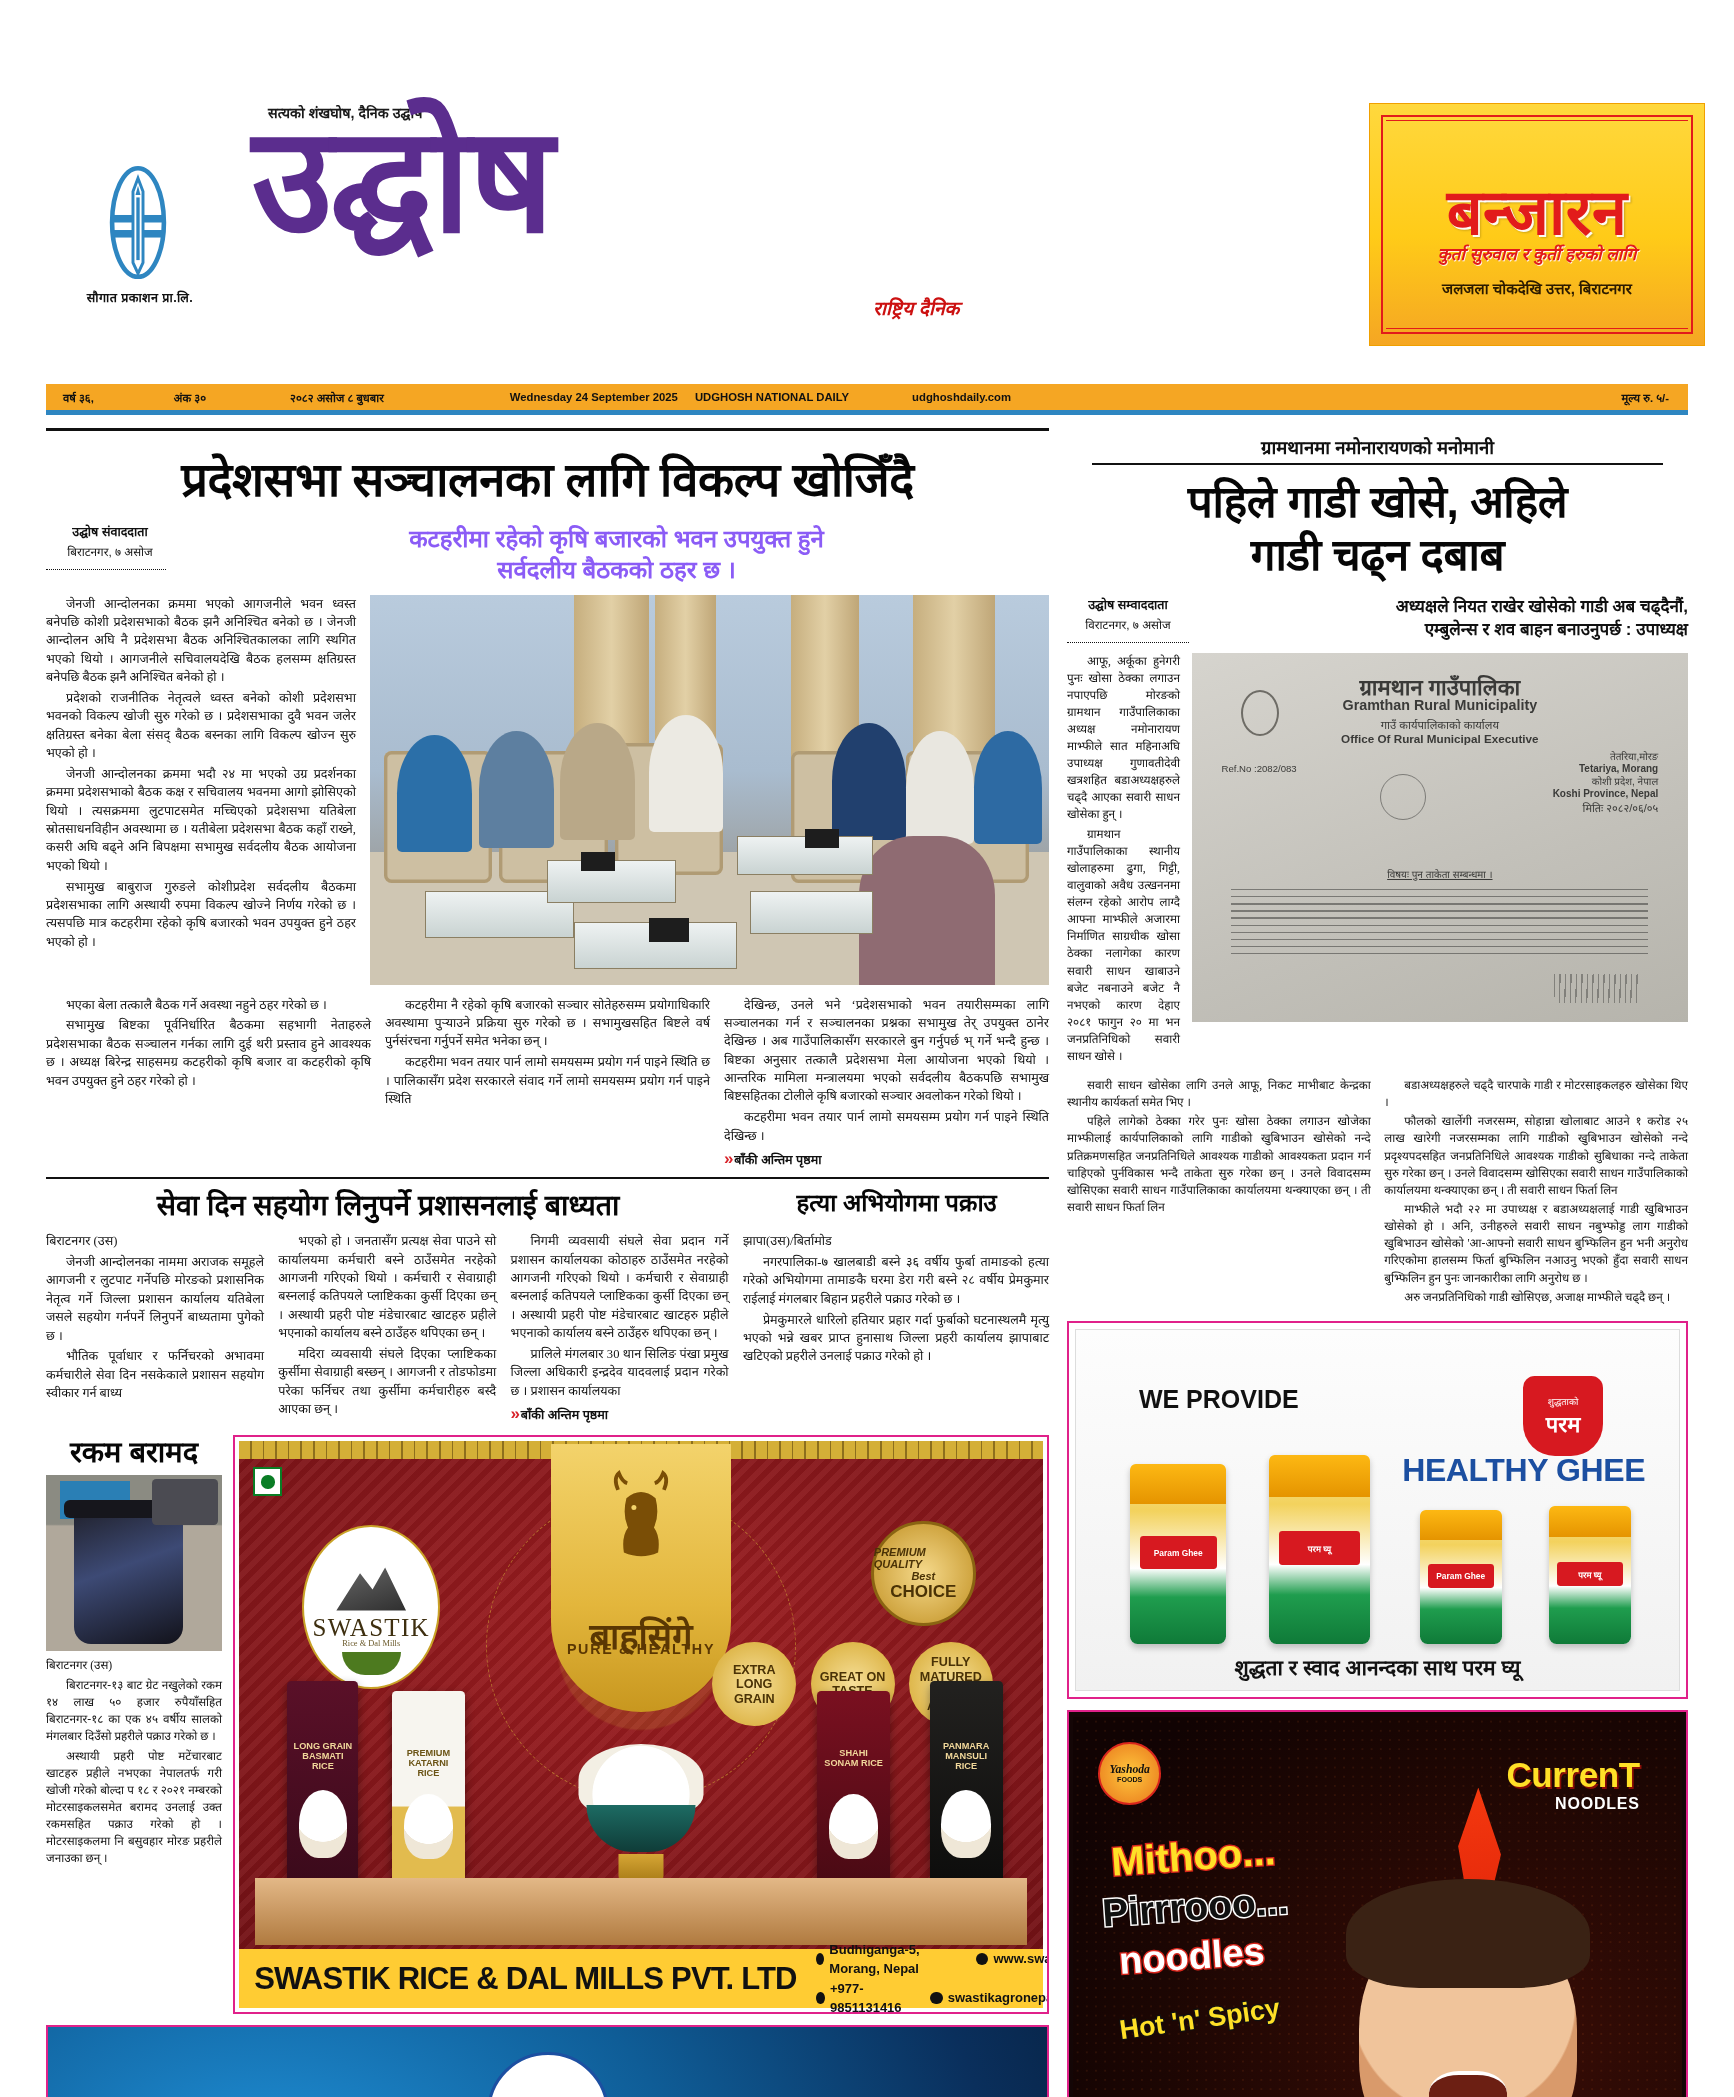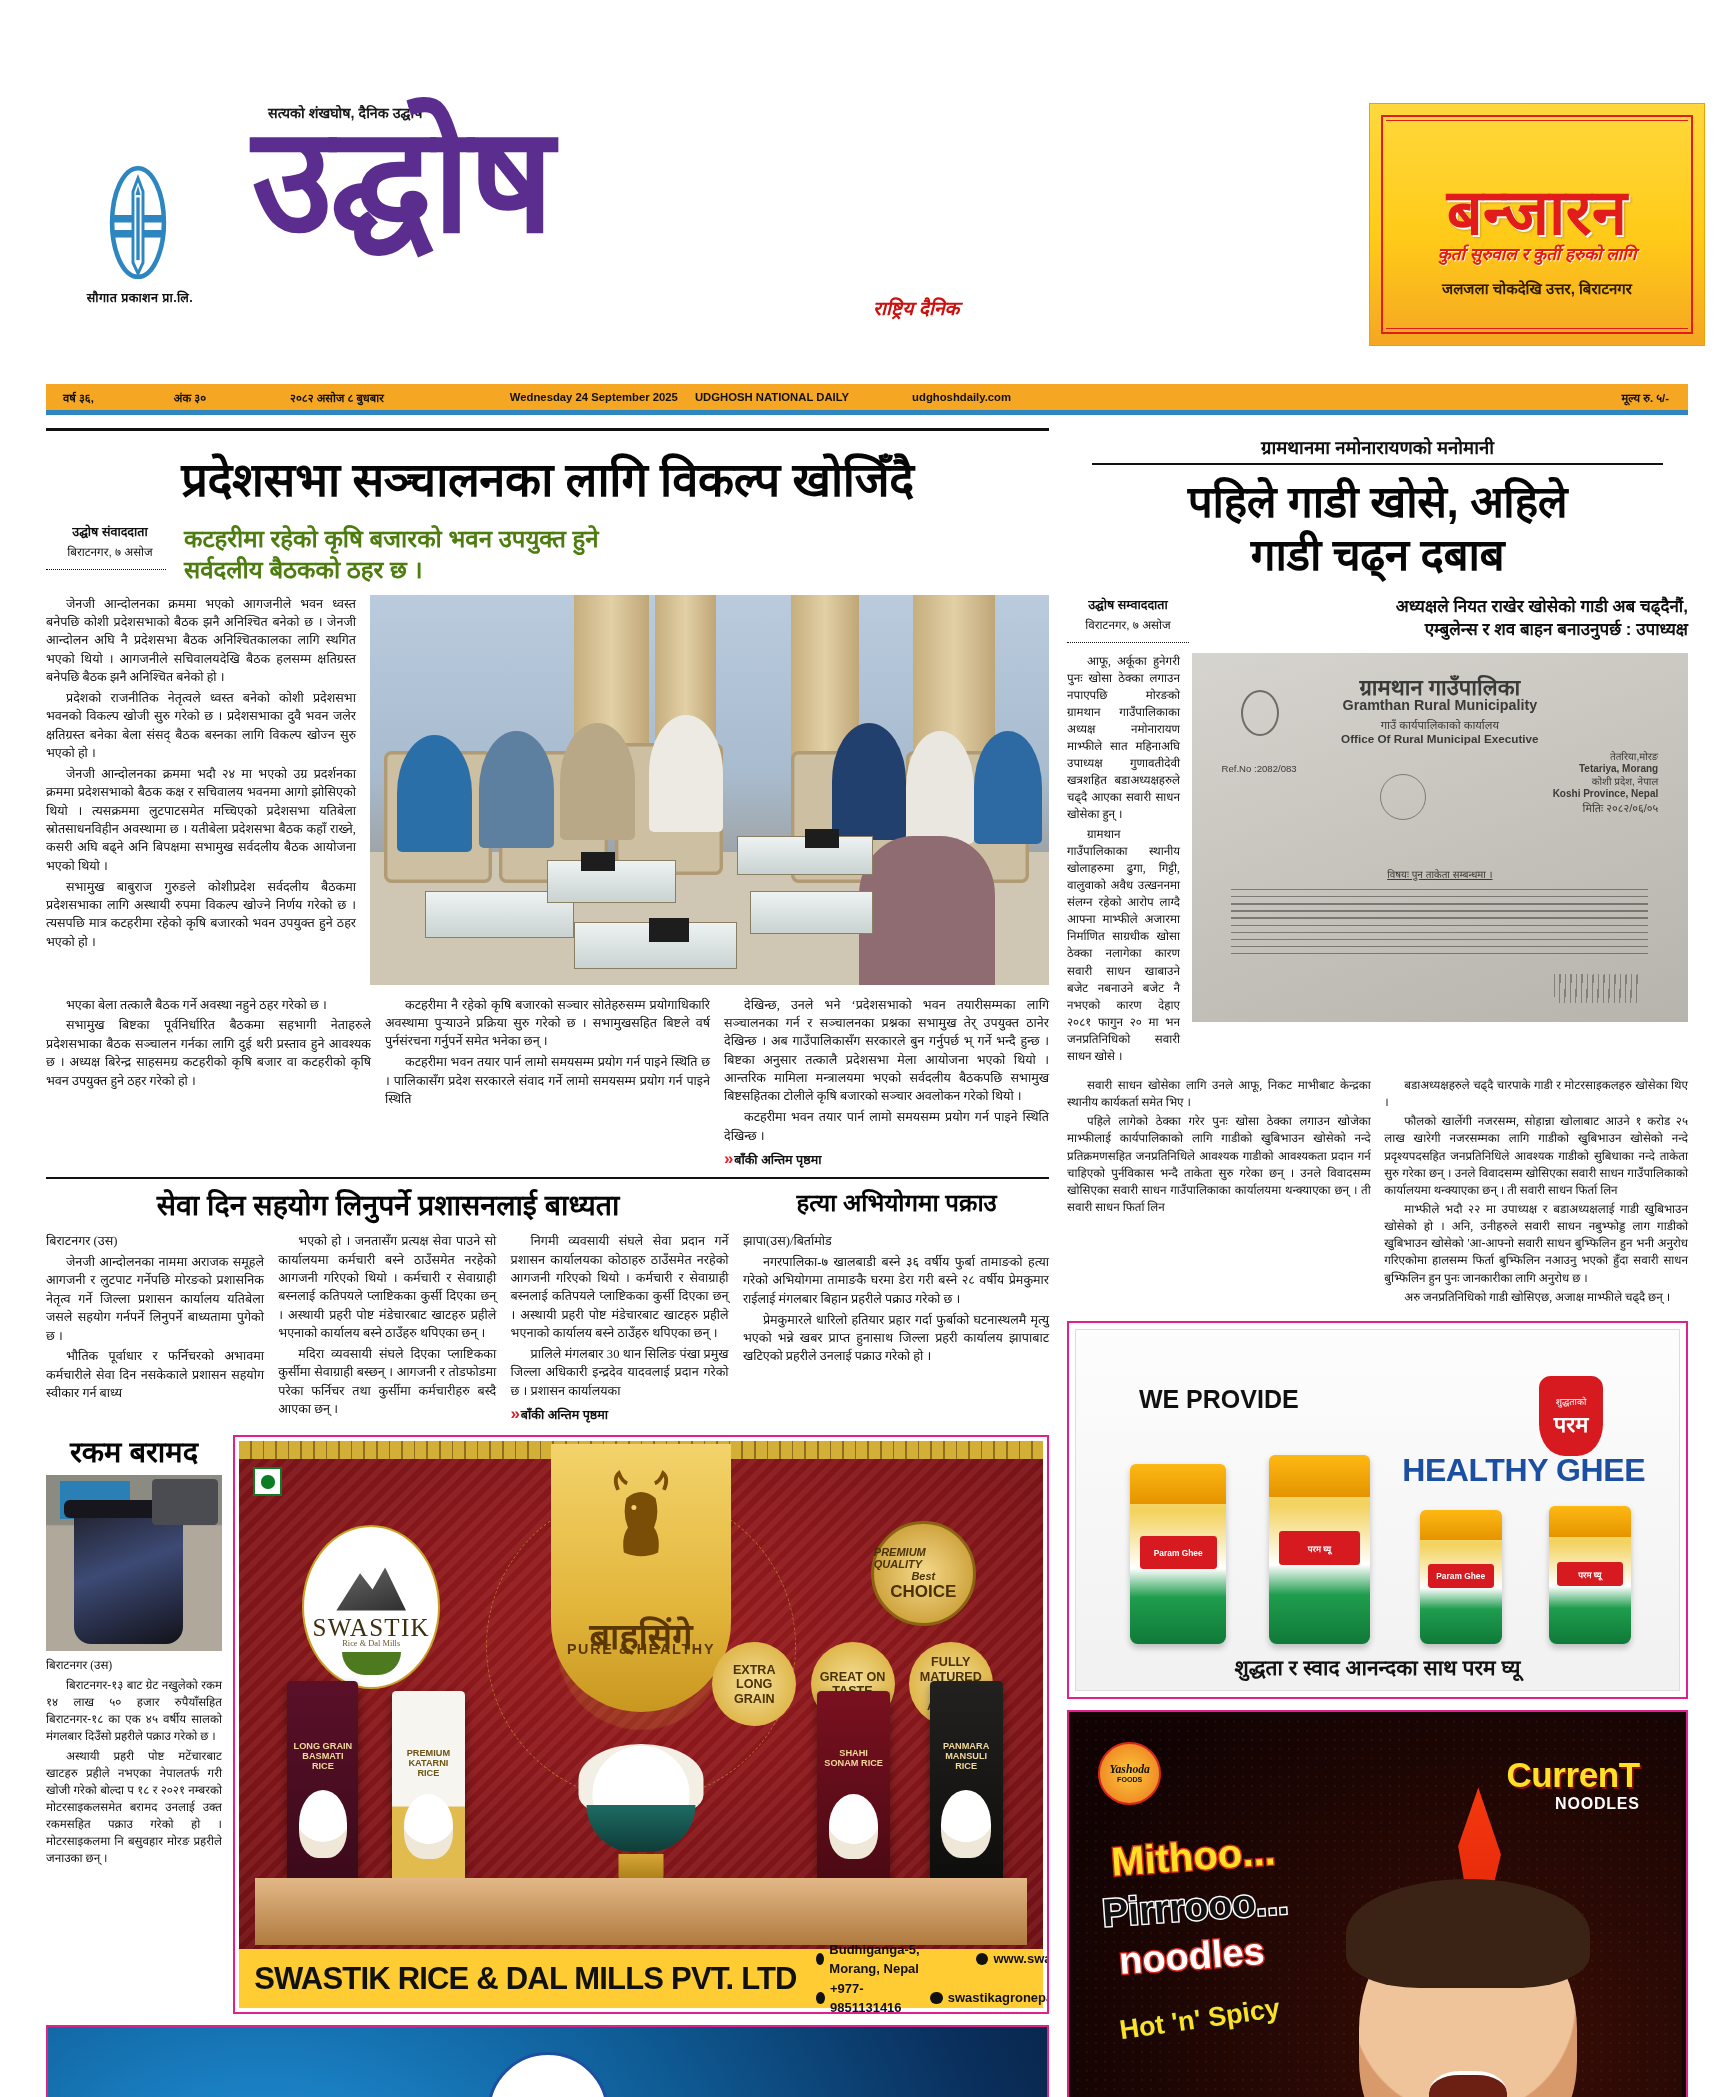--- a/index.html
+++ b/index.html
@@ -99,21 +99,22 @@
   .rule-top { height:2.5px; background:#111; }
 
   .lead-head {
     font-family:"Liberation Sans", sans-serif;
     font-size:47px; font-weight:800; letter-spacing:-0.4px;
     text-align:center; line-height:1.16; padding:22px 4.2px 7.6px;
     color:#060606;
   }
   .lead-sub {
     font-family:"Liberation Sans", sans-serif;
-    font-size:24px; font-weight:700; line-height:1.3; color:#4d7c0f;
+    font-size:24px; font-weight:700; line-height:1.3; color:#8b5cf6;
+    text-align:center;
   }
   .lead-row { display:flex; margin-top:8.4px; }
   .byline-col { width:138px; padding-right:10px; }
   .byline-name { font-size:12.6px; font-weight:700; font-family:"Liberation Sans", sans-serif; text-align:center; }
   .byline-place { font-size:11.7px; font-family:"Liberation Sans", sans-serif; text-align:center; margin-top:3.4px;}
   .byline-rule { border-top:1.7px dotted #111; margin:9.2px 7.6px 0 0; }
   .sub-col { flex:1; }
 
   .photo {
     background:#9fb0c4; position:relative; overflow:hidden;
@@ -240,21 +241,21 @@
   .ico-circ { width:12.6px; height:12.6px; border-radius:50%; background:#111; display:inline-block; }
 
   
   .ad-param { border:2.1px solid #E0218A; background:#fff; }
   .pg-inner { position:absolute; inset:5.9px; border:0.8px solid #ddd;
     background:linear-gradient(180deg,#fdfdfd,#f1f1f1); }
   .pg-we { position:absolute; left:63px; top:55px;
     font-family:"Liberation Sans", sans-serif; font-weight:800; font-size:25px; color:#111; }
   .pg-healthy { position:absolute; right:34px; top:122px;
     font-family:"Liberation Sans", sans-serif; font-weight:800; font-size:32px; color:#1C4FA1; letter-spacing:-0.4px; }
-  .pg-logo { position:absolute; right:76px; top:46px; width:64px; height:80px;
+  .pg-logo { position:absolute; right:76px; top:46px; width:80px; height:80px;
     background:#D71920; border-radius:11.7px 11.7px 40% 40%;
     display:flex; flex-direction:column; align-items:center; justify-content:center; color:#fff; }
   .pg-logo .l1 { font-size:9.2px; font-family:"Liberation Sans", sans-serif; }
   .pg-logo .l2 { font-size:22px; font-weight:800; font-family:"Liberation Sans", sans-serif; }
   .pg-jars { position:absolute; left:0; right:0; bottom:46px; height:193px; }
   .jar { position:absolute; bottom:0; border-radius:5.9px 5.9px 7.6px 7.6px; overflow:hidden;
     background:linear-gradient(180deg,#f7e49a 0%, #f3d25d 26%, #fff 58%, #1f9d4e 74%, #0f7a38 100%);
     box-shadow:0 3.4px 6.7px rgba(0,0,0,.22); }
   .jar .cap { position:absolute; left:0; right:0; top:0; height:22%;
     background:linear-gradient(180deg,#FDB813,#E59400); border-radius:5px 5px 0 0; }

